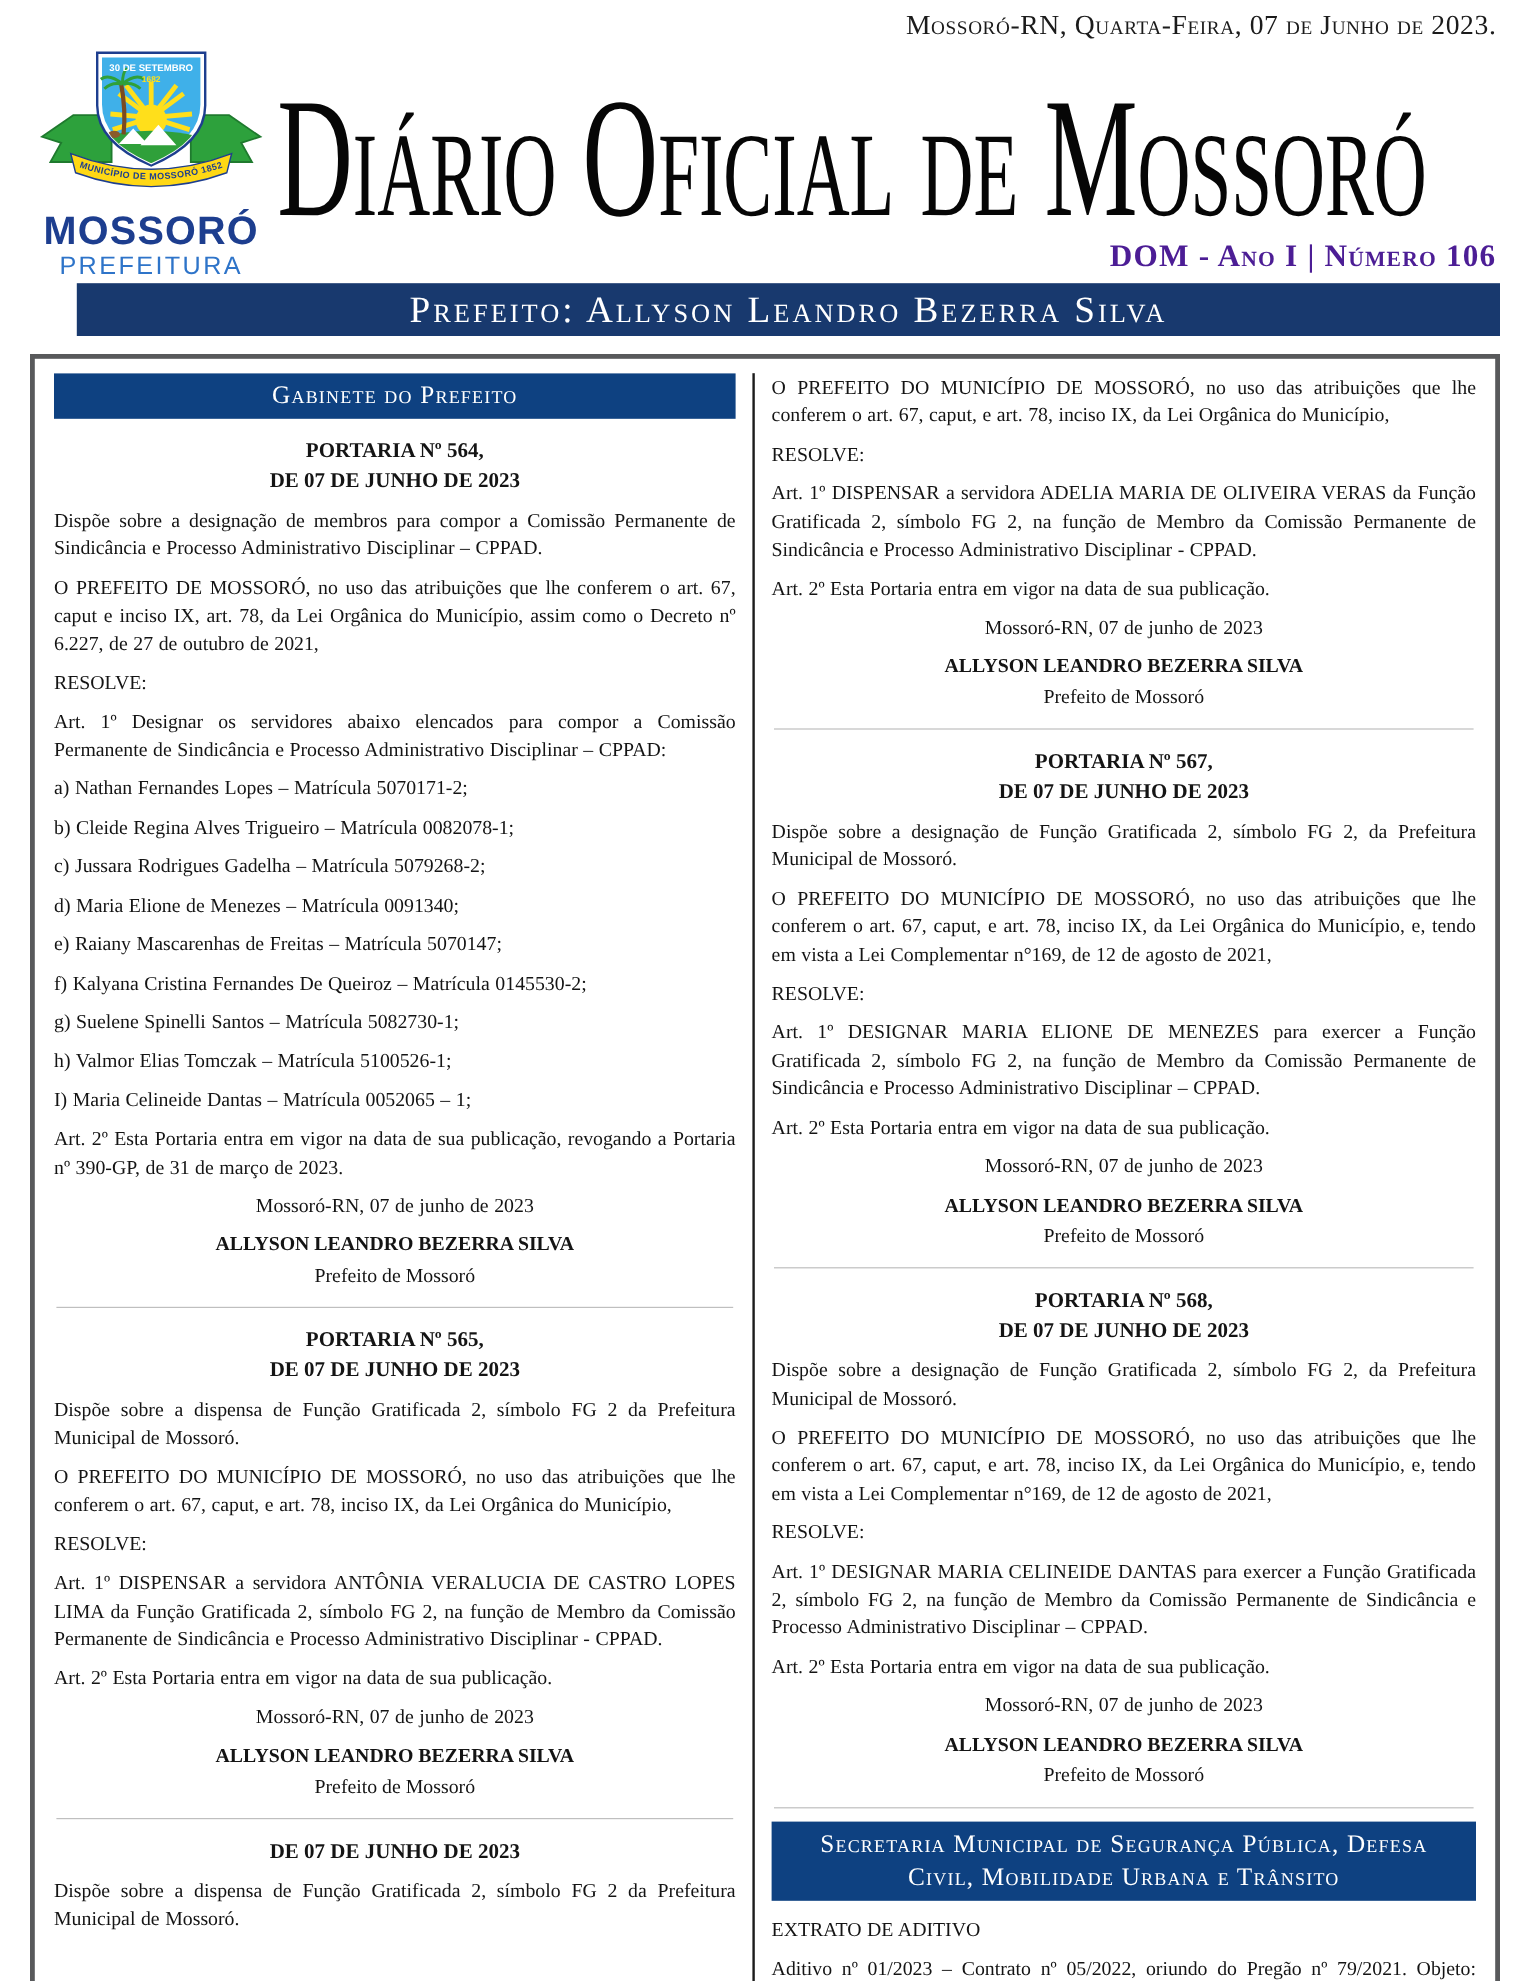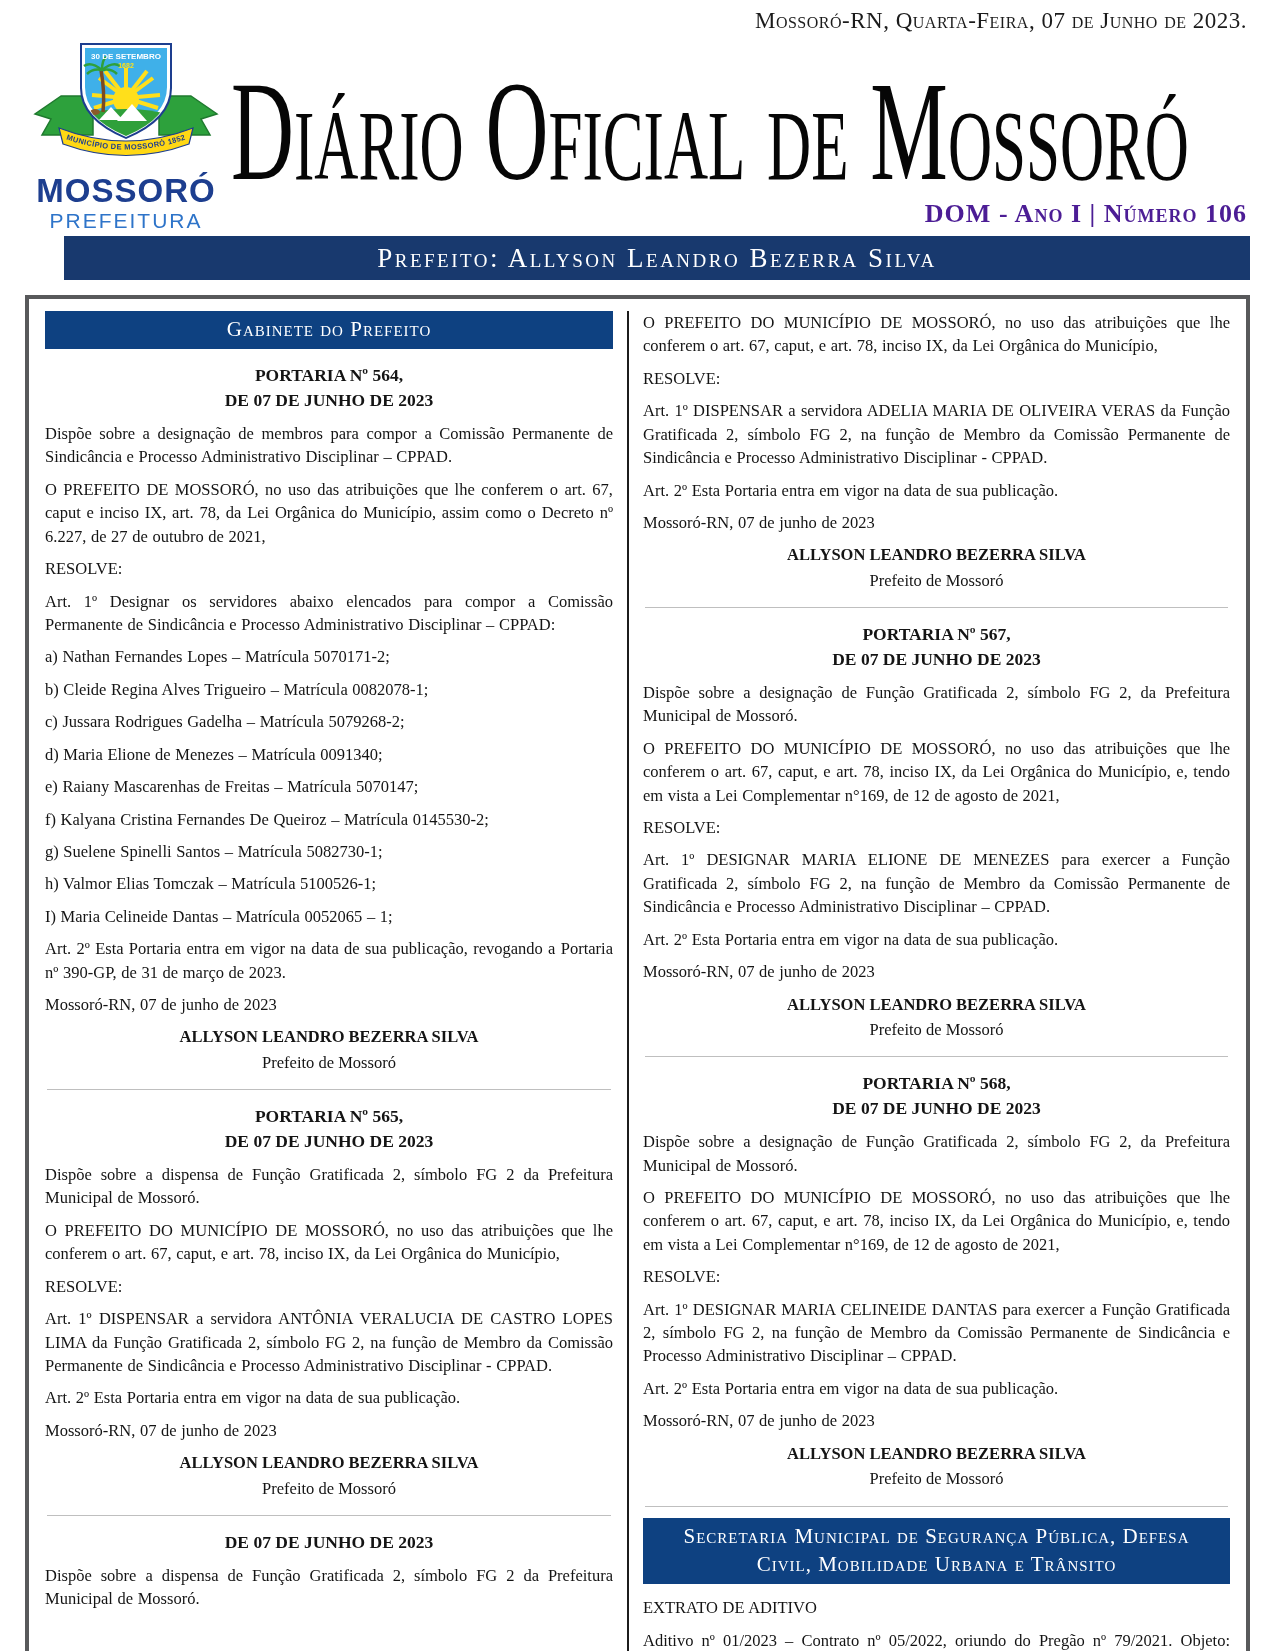--- a/index.html
+++ b/index.html
@@ -22,42 +22,42 @@
 
   .masthead-svg { position:absolute; left:228px; top:36px; }
   .masthead-text { font-family:"Liberation Serif", serif; font-size:100px;
                    font-variant:small-caps; fill:#060606; }
 
   .edition { position:absolute; top:199px; right:28px; font-variant:small-caps;
              font-size:26px; letter-spacing:1px; color:#4c1d95;font-weight:bold; }
 
   .prefeito-banner { position:absolute; top:236px; left:25px; right:25px; height:44px;
                      background:var(--banner-dark,#18396e); color:#fff; text-align:center;
-                     font-variant:small-caps; font-size:27px; letter-spacing:2.5px;
+                     font-variant:small-caps; font-size:31px; letter-spacing:2.5px;
                      line-height:44px;margin-left:39px; }
 
   
   .content-box { position:absolute; top:295px; left:25px; width:1225px; height:1360px;
                  border:4px solid #58595b; border-bottom:none; padding:12px 12px 0 12px;
                  display:flex; align-items:stretch; overflow:hidden; }
   .col { overflow:hidden; }
   .col-left  { width:586px; padding:0 14px 0 4px; }
   .col-divider { width:2px; background:#1c1c1c; flex:none; }
   .col-right { flex:1; padding:0 4px 0 14px; }
   .col > :first-child { margin-top:0 !important; }
 
   
   .section-banner { background:var(--banner-blue,#0e4181); color:#ffffff; text-align:center;
                     font-variant:small-caps; font-size:21px; letter-spacing:1px;
                     padding:4px 10px 6px; line-height:1.35; margin:2px 0 12px; }
   .portaria-heading { text-align:center; font-size:17.5px; font-weight:bold;
                       line-height:1.42; margin:14px 0 5px; }
   .para { font-size:16.5px; line-height:1.42; text-align:justify; margin:9px 0;
           word-spacing:0.5px; }
-  .center { }
+  .center { text-align:center; }
   .sig-name { text-align:center; font-weight:bold; font-size:16.5px; line-height:1.42;
               margin:9px 0 0; }
   .sig-role { text-align:center; font-size:16.5px; line-height:1.42; margin:2px 0 12px; }
   hr.rule { border:none; border-top:1px solid #bfbfbf; margin:15px 2px 11px; }
 
   
   .shield-motto { font-family:"Liberation Sans", sans-serif; font-weight:bold; fill:#ffffff; }
   .shield-year  { font-family:"Liberation Sans", sans-serif; font-weight:bold; fill:#ffe11a; }
   .ribbon-text  { font-family:"Liberation Sans", sans-serif; font-weight:bold;
                   fill:var(--logo-navy,#1d3e8f); font-size:7.5px; letter-spacing:0.4px; }

